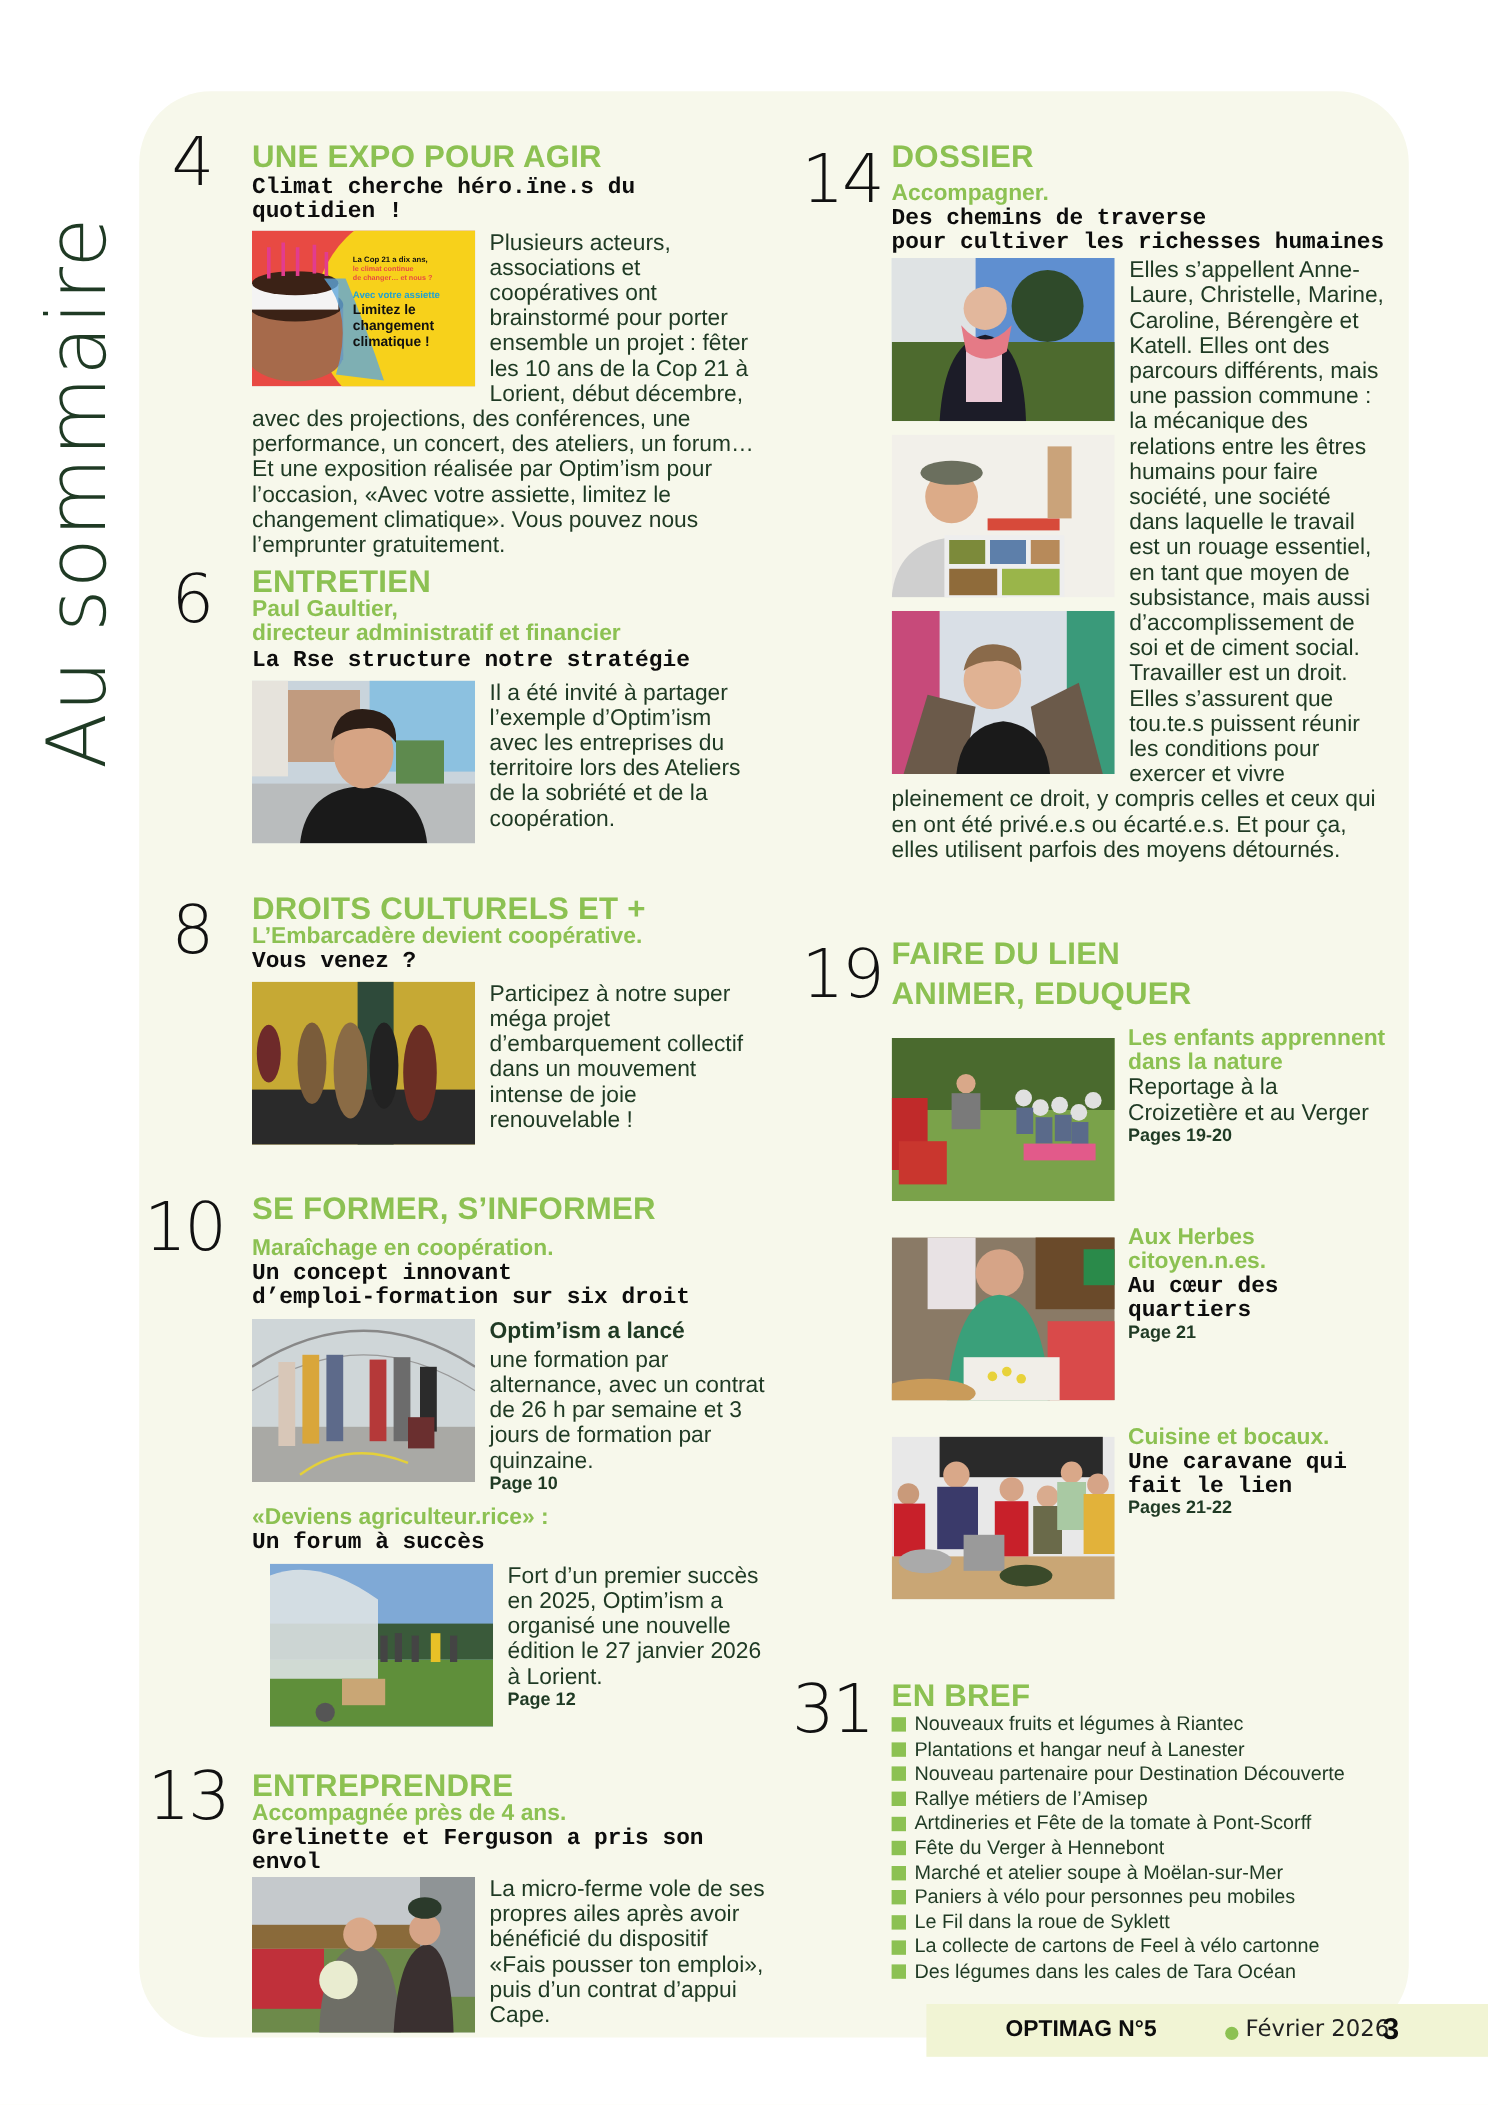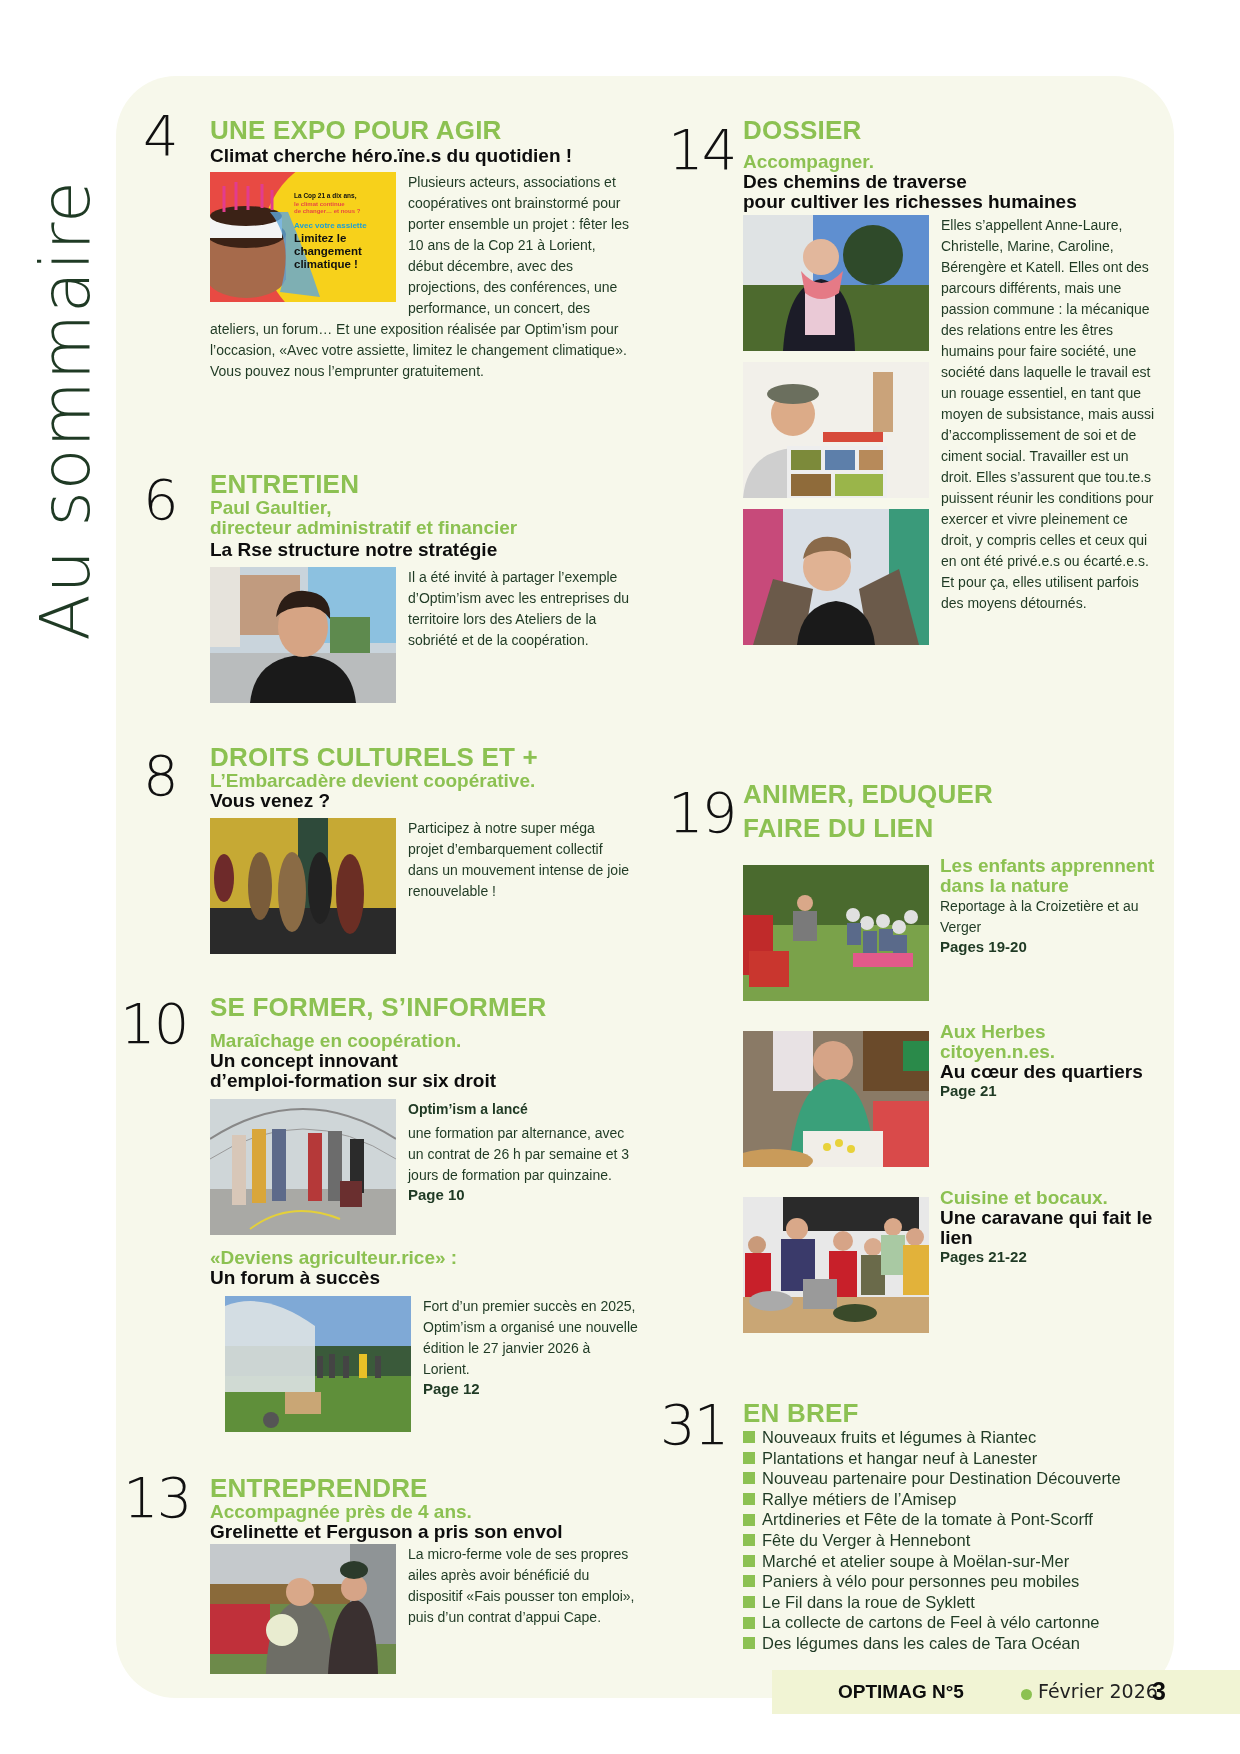--- a/index.html
+++ b/index.html
@@ -9,22 +9,22 @@
             display:flex; align-items:center; justify-content:center; }
   .vtitle span { transform:rotate(-90deg); white-space:nowrap; font-family:"DejaVu Sans", sans-serif;
             font-size:68px; font-weight:300; color:#1f3a24; letter-spacing:1px; display:block; }
   .panel { position:absolute; left:116px; top:76px; width:1058px; height:1622px; background:#f7f8eb;
            border-radius:60px; }
   .num { position:absolute; font-family:"DejaVu Sans", sans-serif; font-weight:200; color:#111;
          font-size:56px; line-height:1; letter-spacing:-2px; }
   .sec { position:absolute; }
   .kicker { color:#8cc152; font-weight:900; font-family:"Liberation Sans", sans-serif; font-size:26px; line-height:28px; letter-spacing:0.2px; }
   .sub-green { color:#8cc152; font-weight:900; font-size:19px; line-height:20px; }
-  .sub-black { color:#0d0d0d; font-weight:900; font-size:19px; line-height:20px; }
-  .body { font-family:"Liberation Sans", sans-serif; font-size:14px; line-height:21px; color:#1f3a24; }
+  .sub-black { color:#0d0d0d; font-weight:900; font-size:19px; line-height:20px;font-family:Liberation Mono, monospace; }
+  .body { font-family:"Liberation Sans", sans-serif; font-size:19px; line-height:21px; color:#1f3a24; }
   .page-ref { color:#1f3a24; font-weight:900; font-size:15px; line-height:18px; }
   .img { position:absolute; border-radius:0; overflow:hidden; }
   .flow { position:relative; }
   .flow .img { position:relative; float:left; margin:0 12px 4px 0; }
   .bullets { list-style:none; margin:0; padding:0; }
   .bullets li { font-size:16.5px; line-height:20.6px; color:#1f3a24; display:flex; align-items:center; }
   .bullets li .sq { width:12px; height:12px; background:#8cc152; display:inline-block; margin-right:7px; flex:none; }
   .footer { position:absolute; left:772px; top:1670px; width:468px; height:44px; background:#f1f4d4; }
   .footer .mag { position:absolute; left:66px; top:11px; font-weight:900; font-size:19px; color:#0d0d0d; }
   .footer .dot { position:absolute; left:249px; top:19px; width:11px; height:11px; border-radius:50%; background:#8cc152; }
@@ -249,22 +249,22 @@
           <path d="M60 50 Q64 26 88 28 Q110 30 108 50 Q96 40 84 42 Q70 42 60 50 Z" fill="#8a6a4a"></path>
         </svg>
       </div>
     </div>
     <div class="body">Elles s’appellent Anne-Laure, Christelle, Marine, Caroline, Bérengère et Katell. Elles ont des parcours différents, mais une passion commune : la mécanique des relations entre les êtres humains pour faire société, une société dans laquelle le travail est un rouage essentiel, en tant que moyen de subsistance, mais aussi d’accomplissement de soi et de ciment social. Travailler est un droit. Elles s’assurent que tou.te.s puissent réunir les conditions pour exercer et vivre pleinement ce droit, y compris celles et ceux qui en ont été privé.e.s ou écarté.e.s. Et pour ça, elles utilisent parfois des moyens détournés.</div>
   </div>
 </div>
 
 <div class="num" style="left:668px; top:785px;">19</div>
 <div class="sec" style="left:743px; top:777px; width:420px;">
+  <div class="kicker" style="line-height:34px;">FAIRE DU LIEN</div>
   <div class="kicker" style="line-height:34px;">ANIMER, EDUQUER</div>
-  <div class="kicker" style="line-height:34px;">FAIRE DU LIEN</div>
 </div>
 
 <div class="img" style="left:743px; top:865px; width:186px; height:136px;">
   <svg width="186" height="136" viewBox="0 0 186 136">
     <rect width="186" height="136" fill="#7aa24a"></rect>
     <rect x="0" y="0" width="186" height="60" fill="#4a6a2e"></rect>
     <rect x="0" y="50" width="30" height="60" fill="#c02a2a"></rect>
     <rect x="6" y="86" width="40" height="36" fill="#c9362e"></rect>
     <circle cx="62" cy="38" r="8" fill="#d9a889"></circle>
     <rect x="50" y="46" width="24" height="30" fill="#7a7a7a"></rect>

